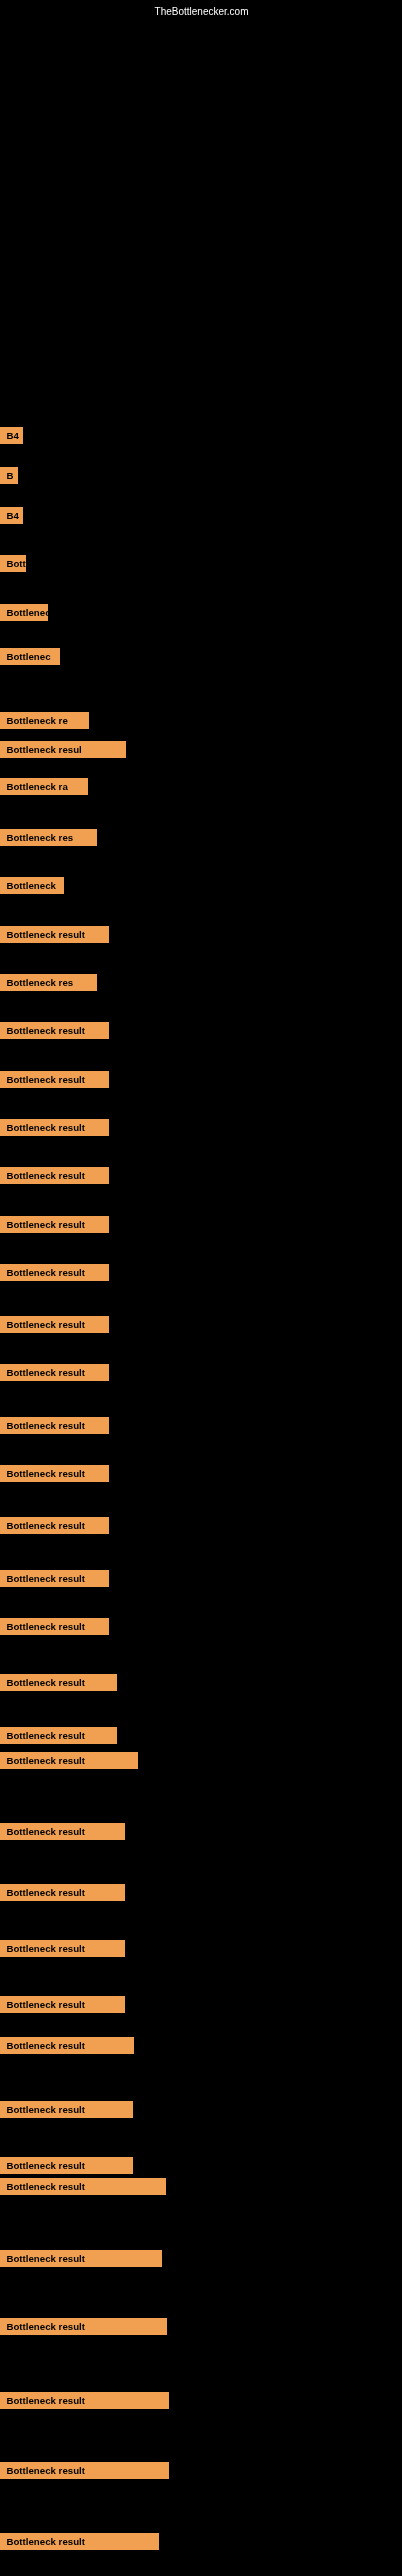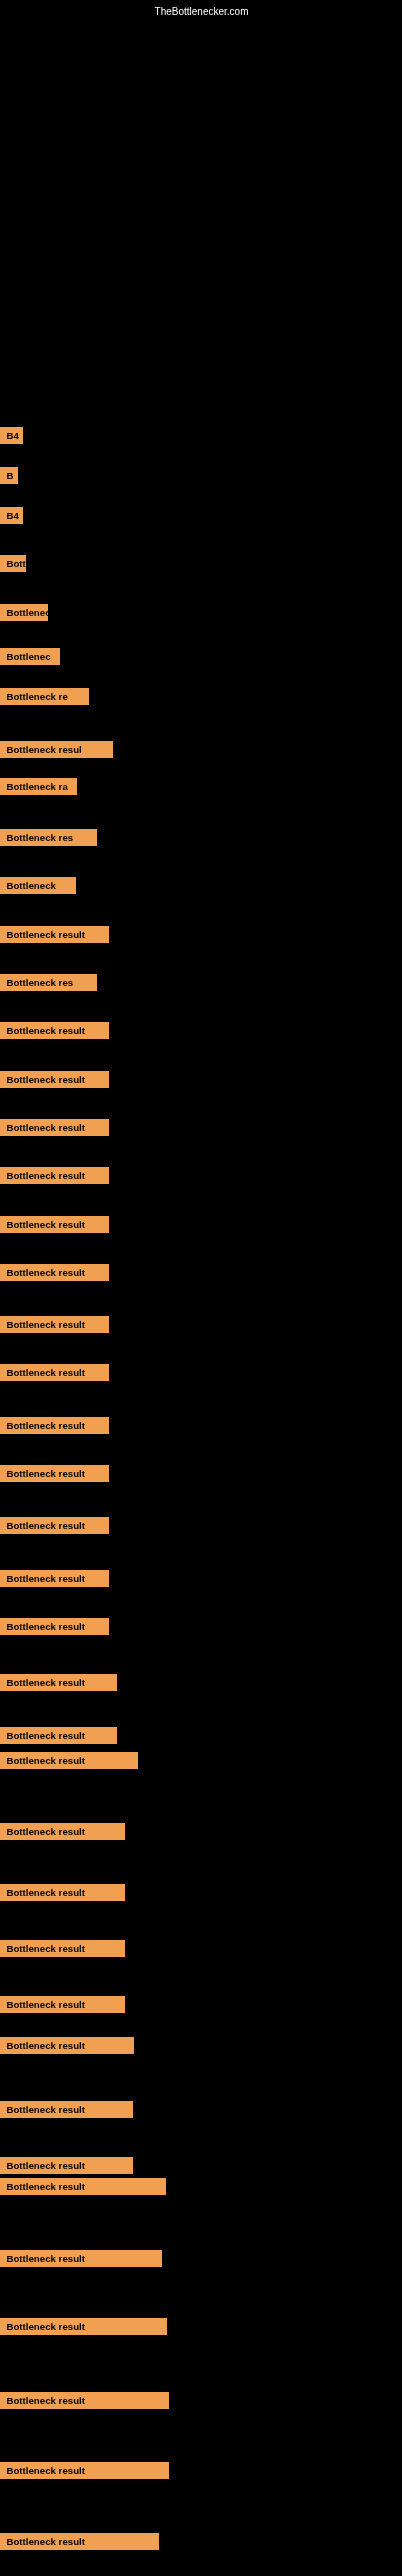--- a/index.html
+++ b/index.html
@@ -40,25 +40,25 @@
 
 <span class="site-title">TheBottlenecker.com</span>
 
 <div id="items-container">
     <div class="bottleneck-item" style="top: 427px; width: 22.5px;">B4</div>
     <div class="bottleneck-item" style="top: 467px; width: 17.7px;">B</div>
     <div class="bottleneck-item" style="top: 507px; width: 22.5px;">B4</div>
     <div class="bottleneck-item" style="top: 555px; width: 26px;">Bottlen</div>
     <div class="bottleneck-item" style="top: 604px; width: 48px;">Bottleneck r</div>
     <div class="bottleneck-item" style="top: 648px; width: 60px;">Bottlenec</div>
-    <div class="bottleneck-item" style="top: 688px; width: 89px;">Bottleneck re</div>
-    <div class="bottleneck-item" style="top: 741px; width: 113px;">Bottleneck resul</div>
-    <div class="bottleneck-item" style="top: 778px; width: 77px;">Bottleneck ra</div>
+    <div class="bottleneck-item" style="top: 712px; width: 89px;">Bottleneck re</div>
+    <div class="bottleneck-item" style="top: 741px; width: 126px;">Bottleneck resul</div>
+    <div class="bottleneck-item" style="top: 778px; width: 88px;">Bottleneck ra</div>
     <div class="bottleneck-item" style="top: 829px; width: 97px;">Bottleneck res</div>
-    <div class="bottleneck-item" style="top: 877px; width: 76px;">Bottleneck</div>
+    <div class="bottleneck-item" style="top: 877px; width: 64px;">Bottleneck</div>
     <div class="bottleneck-item" style="top: 926px; width: 109px;">Bottleneck result</div>
     <div class="bottleneck-item" style="top: 974px; width: 97px;">Bottleneck res</div>
     <div class="bottleneck-item" style="top: 1022px; width: 109px;">Bottleneck result</div>
     <div class="bottleneck-item" style="top: 1071px; width: 109px;">Bottleneck result</div>
     <div class="bottleneck-item" style="top: 1119px; width: 109px;">Bottleneck result</div>
     <div class="bottleneck-item" style="top: 1167px; width: 109px;">Bottleneck result</div>
     <div class="bottleneck-item" style="top: 1216px; width: 109px;">Bottleneck result</div>
     <div class="bottleneck-item" style="top: 1264px; width: 109px;">Bottleneck result</div>
     <div class="bottleneck-item" style="top: 1316px; width: 109px;">Bottleneck result</div>
     <div class="bottleneck-item" style="top: 1364px; width: 109px;">Bottleneck result</div>

